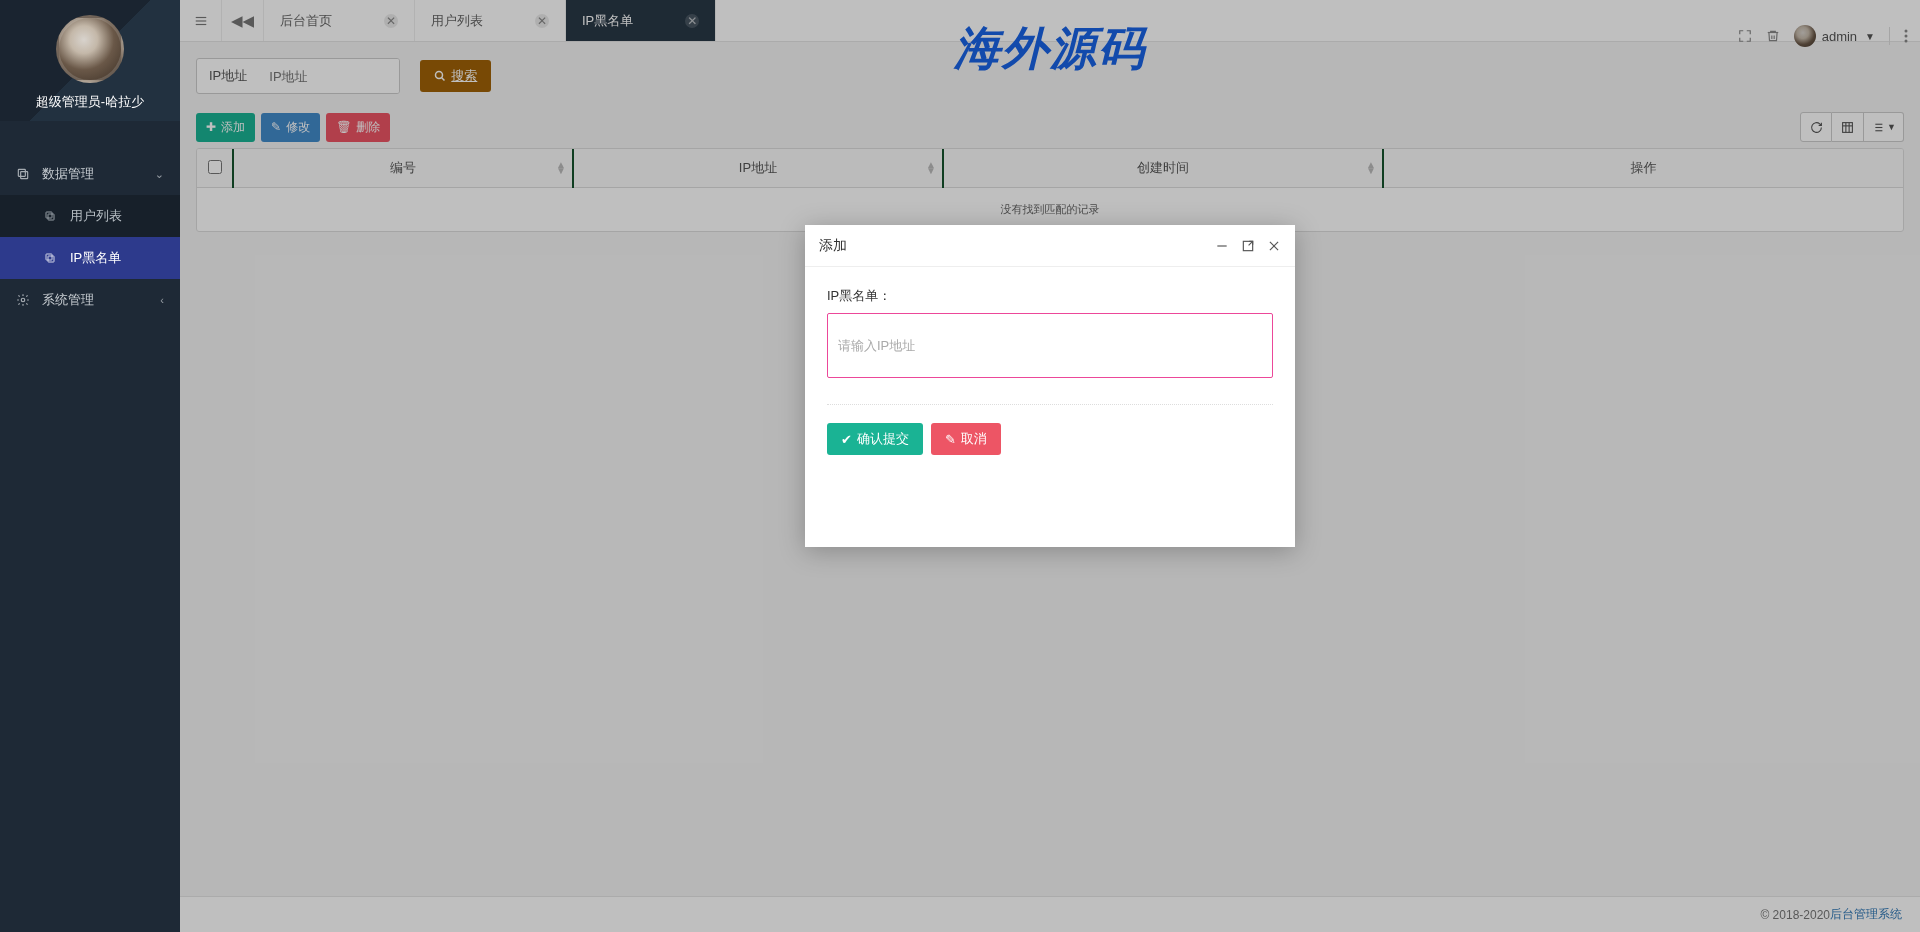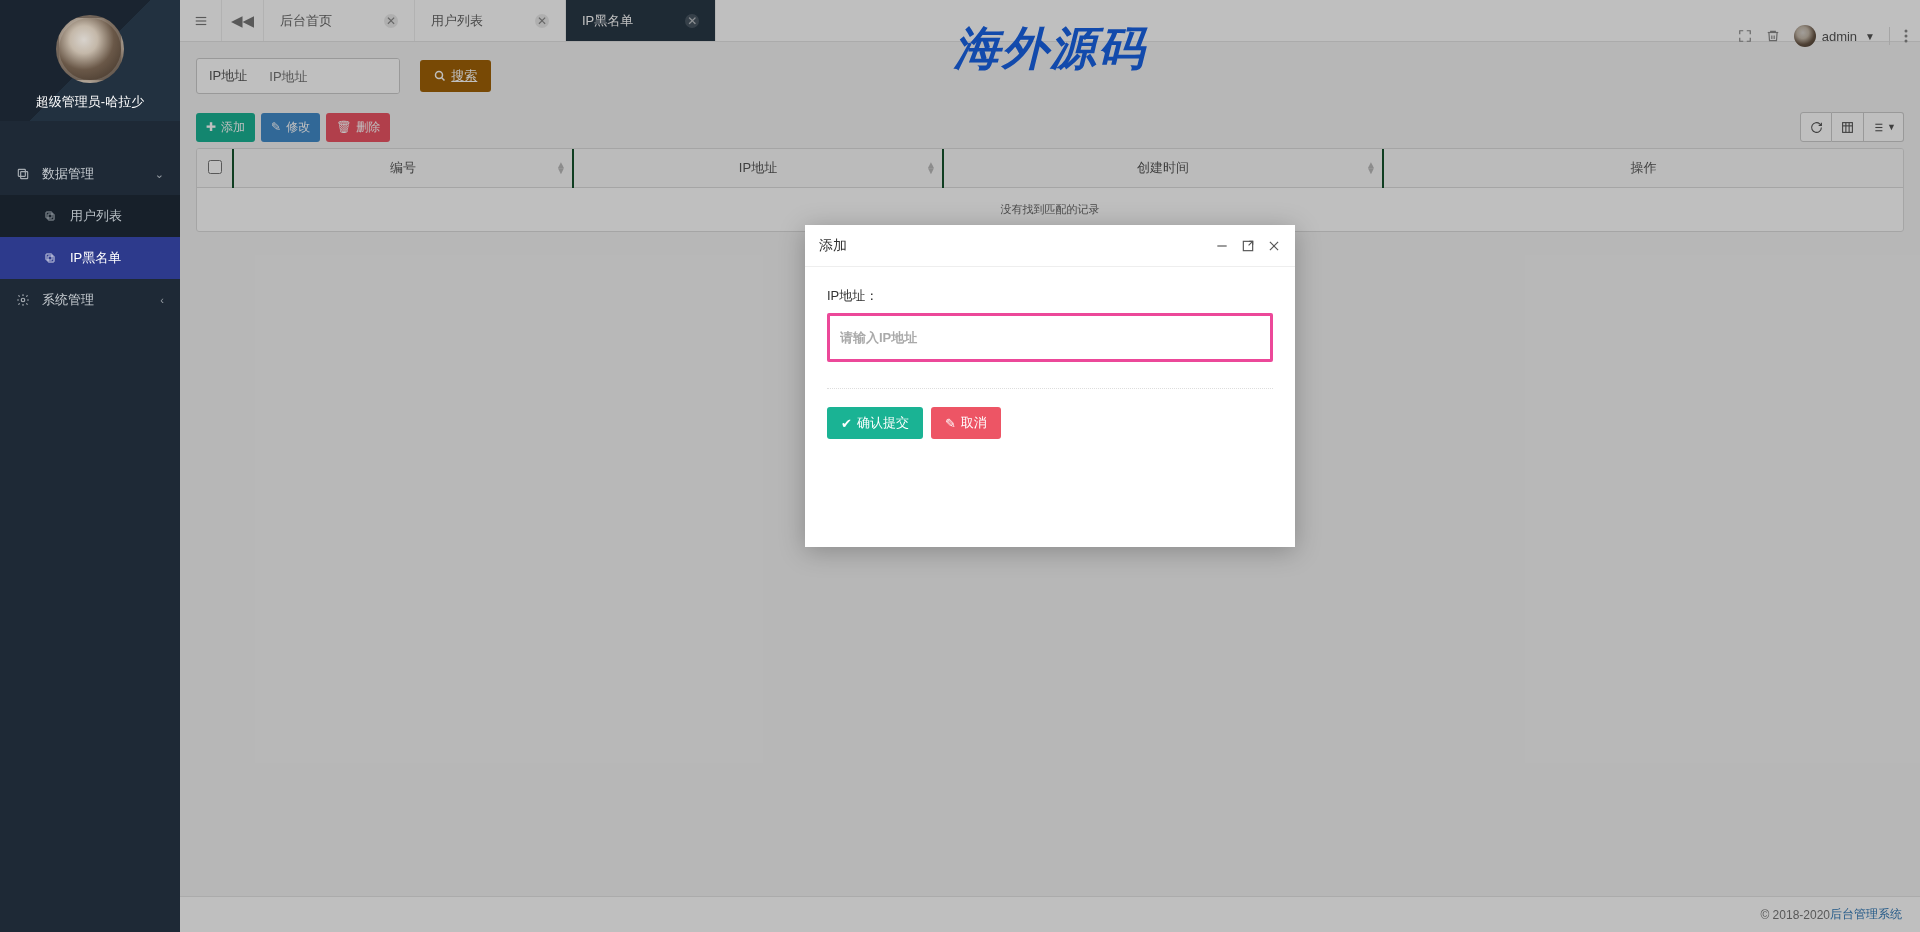--- a/index.html
+++ b/index.html
@@ -58,21 +58,21 @@
 .tbl .empty-row td { text-align: center; padding: 14px; color: #666; font-size: 11px; }
 .chk { width: 14px; height: 14px; }
 .overlay { position: absolute; inset: 0; background: rgba(0,0,0,0.25); z-index: 50; }
 .modal { position: absolute; left: 50%; top: 225px; transform: translateX(-50%); width: 490px; background: #fff; box-shadow: 0 4px 24px rgba(0,0,0,0.25); z-index: 51; }
 .modal-head { height: 42px; border-bottom: 1px solid #eee; display: flex; align-items: center; padding: 0 14px; }
 .modal-title { font-size: 14px; color: #333; }
 .modal-ctrls { margin-left: auto; display: flex; gap: 12px; color: #555; }
 .modal-ctrls span { cursor: pointer; font-size: 15px; }
 .modal-body { padding: 20px 22px 10px; min-height: 280px; }
 .form-label { display: block; margin-bottom: 8px; font-size: 13px; color: #333; }
-.form-input { width: 100%; padding: 14px 10px; border: 3px solid #ec4899; outline: none; font-size: 13px; border-radius: 2px; color: #555; font-weight: bold; }
+.form-input { width: 100%; padding: 24px 10px; border: 1px solid #ec4899; outline: none; font-size: 13px; border-radius: 2px; color: #555; }
 .form-input::placeholder { color: #aaa; }
 .modal-divider { border-top: 1px dotted #ddd; margin: 26px 0 18px; }
 .modal-actions { display: flex; gap: 8px; }
 .footer { height: 36px; background: #fff; border-top: 1px solid #e5e5e5; display: flex; align-items: center; justify-content: flex-end; padding: 0 18px; font-size: 12px; color: #777; }
 .footer a { color: #337ab7; text-decoration: none; }
 svg { display: block; }
 </style>
 </head>
 <body>
 
@@ -289,21 +289,21 @@
           </span>
           <span>
             <svg width="14" height="14" viewBox="0 0 24 24" stroke="currentColor" stroke-width="2">
                 <line x1="5" y1="5" x2="19" y2="19"></line>
                 <line x1="19" y1="5" x2="5" y2="19"></line>
               </svg>
           </span>
         </div>
       </div>
       <div class="modal-body">
-        <label class="form-label">IP地址：</label>
+        <label class="form-label">IP黑名单：</label>
         <input class="form-input" placeholder="请输入IP地址" style="">
         <div class="modal-divider"></div>
         <div class="modal-actions">
           <button class="btn btn-success">
             <span>✔</span>
             <span>确认提交</span>
           </button>
           <button class="btn btn-danger">
             <span>✎</span>
             <span>取消</span>

